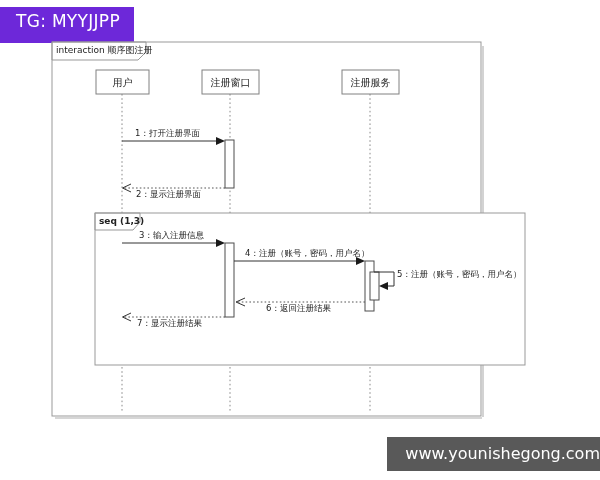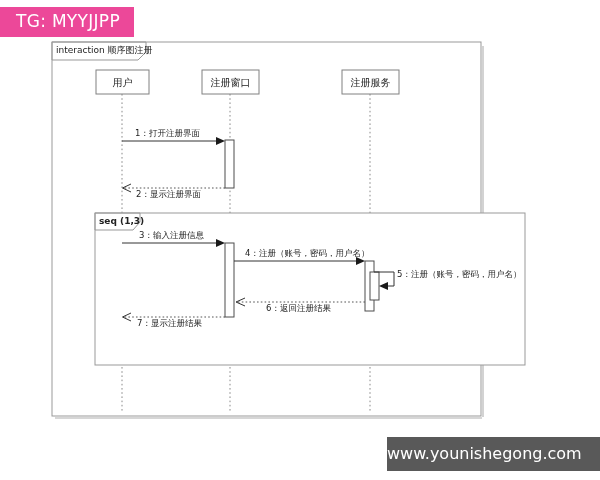--- a/index.html
+++ b/index.html
@@ -14,41 +14,41 @@
     position: relative;
     overflow: hidden;
   }
 
   
   #tg-badge {
     position: absolute;
     left: 0px;
     top: 7px;
     height: 28px;
-    padding: 0 14px 2px 16px;
-    background: #ec4899;
+    padding: 0 14px 8px 16px;
+    background: #6d28d9;
     color: #ffffff;
     font-size: 17px;
     line-height: 28px;
     letter-spacing: 0.3px;
     white-space: nowrap;
   }
 
   
   #watermark {
     position: absolute;
     left: 387px;
     top: 437px;
     width: 213px;
     height: 34px;
     background: #595959;
     color: #ffffff;
     font-size: 16px;
     line-height: 34px;
-    text-align: left;
+    text-align: right;
     white-space: nowrap;
   }
 
   
   #diagram {
     position: absolute;
     left: 0;
     top: 0;
     width: 600px;
     height: 476px;

